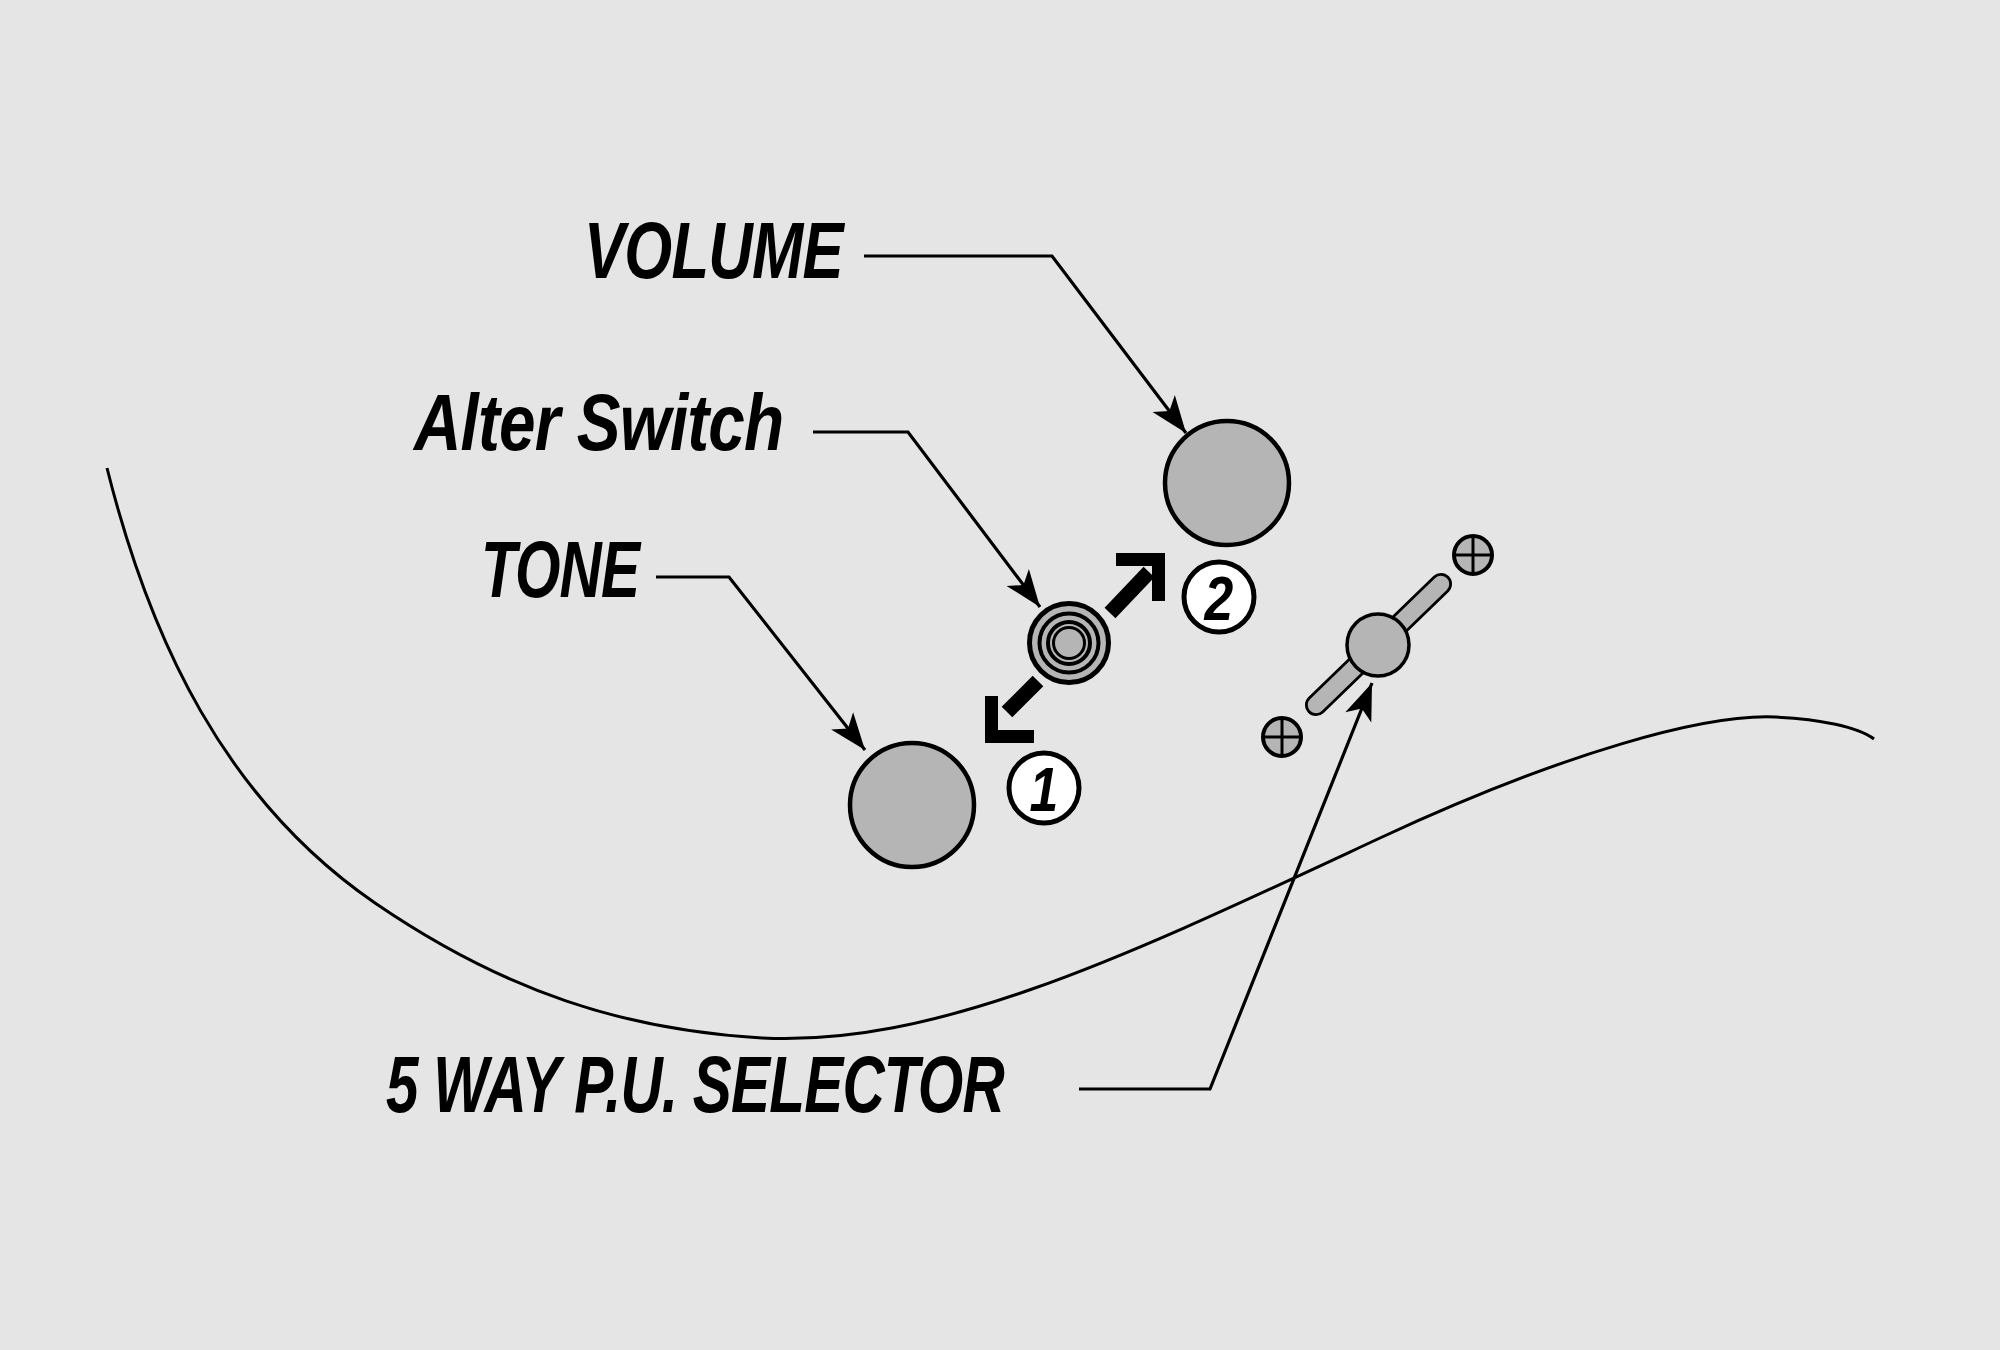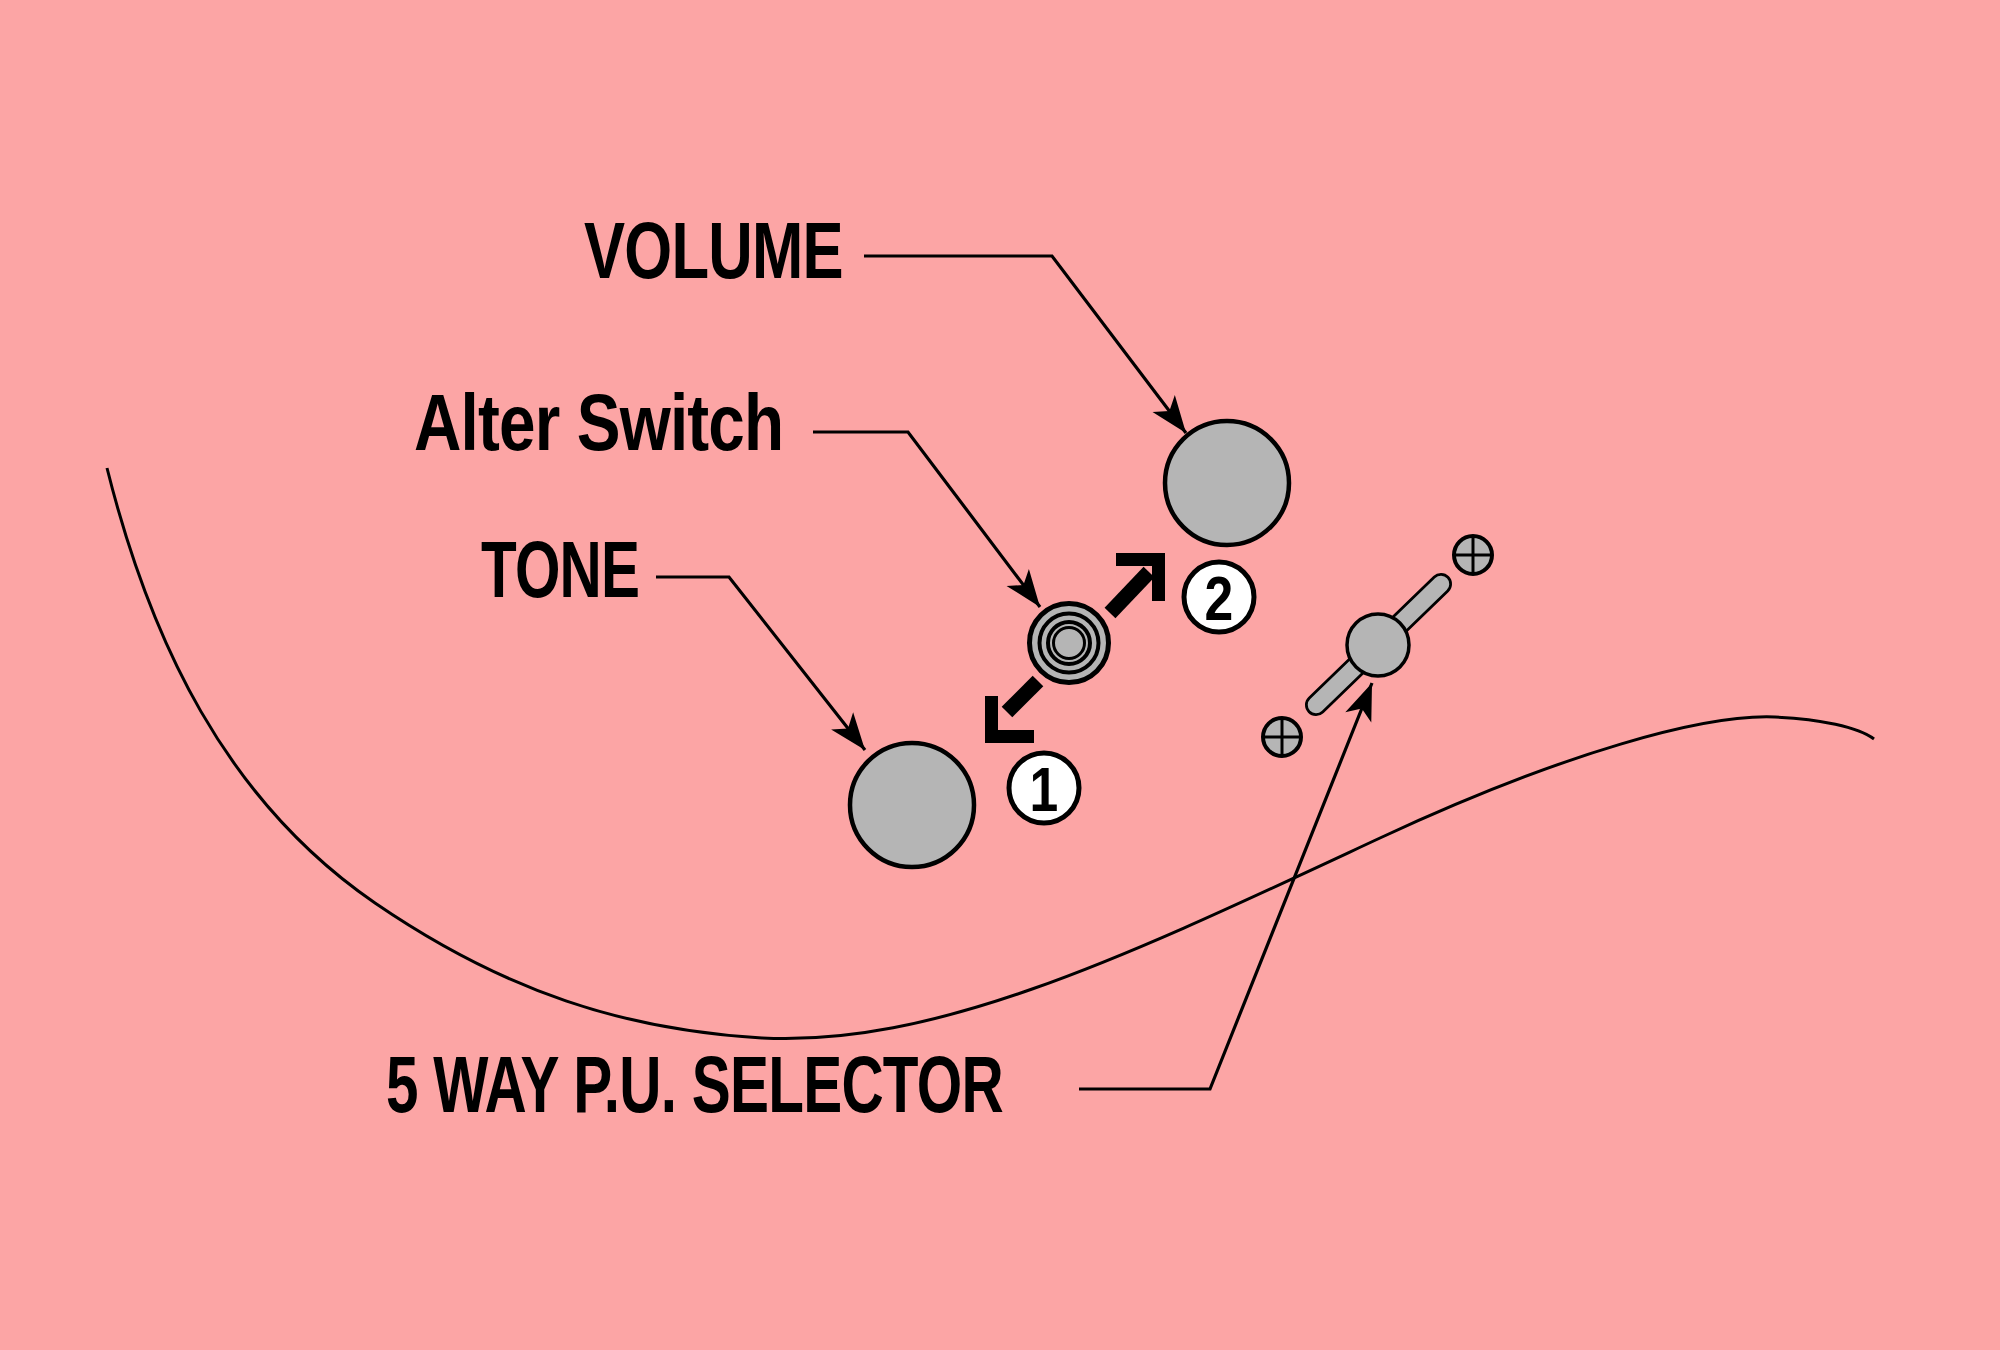--- a/index.html
+++ b/index.html
@@ -1,21 +1,22 @@
 <!DOCTYPE html>
 <html><head>
 <meta charset="utf-8">
 <style>
   html,body{margin:0;padding:0;background:#ffffff;}
   .canvas{
     position:relative;
     width:2000px;height:1350px;
-    background:#fca5a5;
+    background:#e5e5e5;
     overflow:hidden;
     font-family:"Liberation Sans","DejaVu Sans",sans-serif;
+    font-style:italic;
   }
   svg.diagram{position:absolute;left:0;top:0;width:2000px;height:1350px;}
 
   .label{
     position:absolute;
     font-weight:700;
     font-size:80px;
     line-height:1;
     letter-spacing:-1px;
     color:#000;

